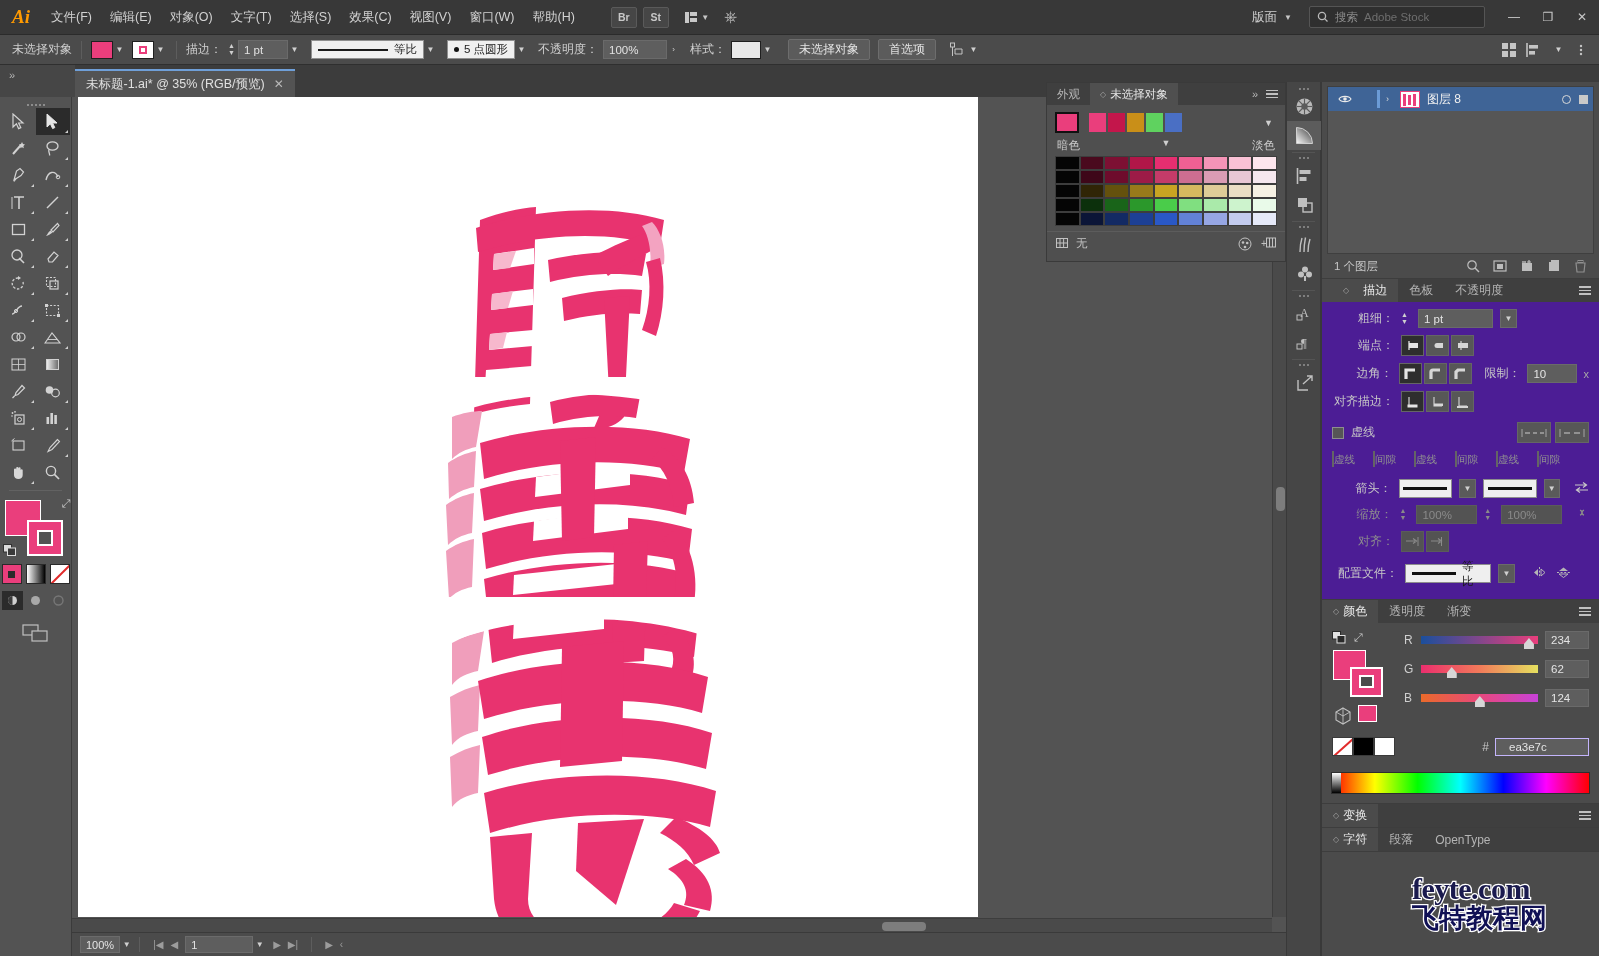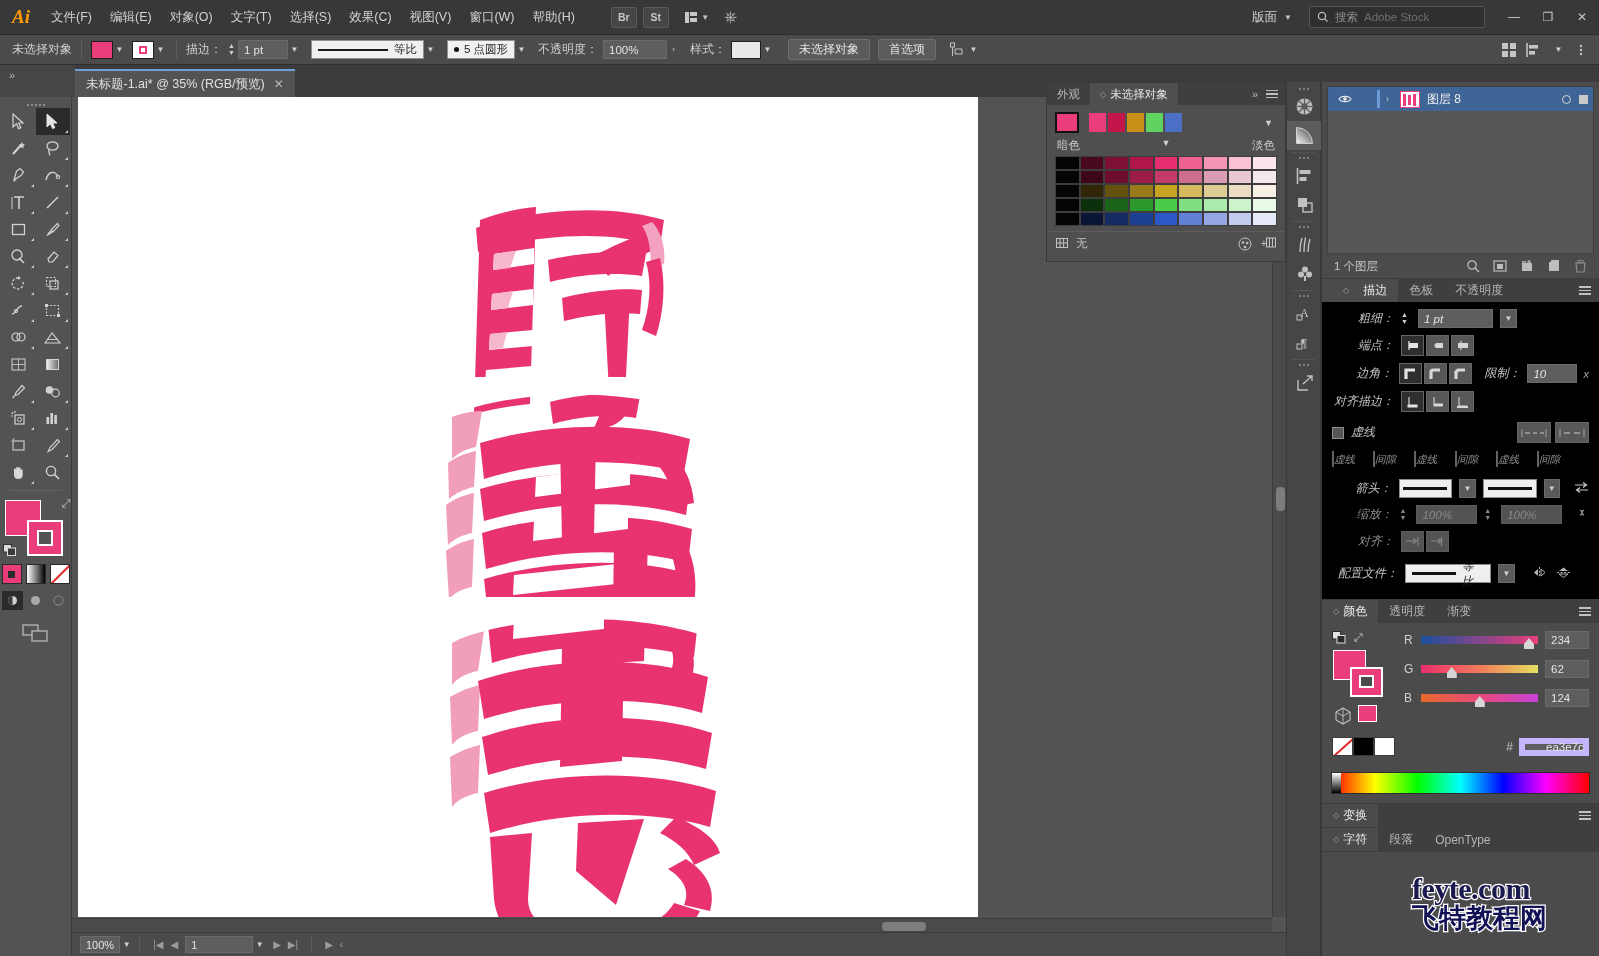--- a/index.html
+++ b/index.html
@@ -268,21 +268,21 @@
   .lr-thumb i{position:absolute;background:#ea3e7c;display:block;}
   .lr-target { margin-left:auto; width:9px; height:9px; border:1.5px solid #d8d8d8; border-radius:50%; margin-right:8px;}
   .lr-sel { width:9px; height:9px; background:#c9c9c9; }
   .layers-foot {
     height:24px; display:flex; align-items:center; font-size:11.5px; color:#c5c5c5;
     padding:0 7px; gap:9px;
   }
   .layers-foot .sp { margin-left:auto; display:flex; gap:13px; align-items:center; color:#bdbdbd;}
 
   
-  .stroke-body { padding:7px 10px 9px 10px; background:#000000;font-style:italic; }
+  .stroke-body { padding:7px 10px 9px 10px; background:#4c1d95; }
   .srow { display:flex; align-items:center; gap:7px; margin-bottom:7px; }
   .slab { width:62px; text-align:right; font-size:12px; color:#c7c7c7; }
   .slab.dim { color:#8e8e8e; }
   .sfield {
     height:19px; background:#5e5e5e; border:1px solid #6a6a6a; color:#e4e4e4;
     font-size:11.5px; display:flex; align-items:center; padding:0 5px; width:75px;
   }
   .scaret { width:17px; height:19px; background:#5a5a5a; border:1px solid #6a6a6a;
     display:flex; align-items:center; justify-content:center; color:#d0d0d0; font-size:8px;}
   .sbtn {
@@ -330,22 +330,22 @@
     width:44px; height:18px; background:#5e5e5e; border:1px solid #6a6a6a;
     font-size:11.5px; color:#e4e4e4; display:flex; align-items:center; padding:0 5px;
   }
   .cp-bottom { display:flex; align-items:center; gap:0; margin-top:2px; }
   .cp-none { width:21px; height:19px; background:#fff; position:relative; overflow:hidden; border:1px solid #3a3a3a;}
   .cp-none:after{content:"";position:absolute;left:-4px;top:8px;width:30px;height:2px;background:#e12b2b;transform:rotate(-42deg);}
   .cp-blk { width:21px; height:19px; background:#000; border:1px solid #3a3a3a;}
   .cp-wht { width:21px; height:19px; background:#fff; border:1px solid #3a3a3a;}
   .cp-hexwrap { margin-left:auto; display:flex; align-items:center; gap:6px;}
   .cp-hex {
-    width:70px; height:18px; background:#5e5e5e; border:6px solid #c4b5fd;
-    font-size:11.5px; color:#e4e4e4; display:flex; align-items:center; padding:0 21px;
+    width:94px; height:18px; background:#5e5e5e; border:1px solid #c4b5fd;
+    font-size:11.5px; color:#e4e4e4; display:flex; align-items:center; padding:0 13px;
   }
   .spectrum { height:22px; margin:8px 9px 0 9px; border:1px solid #2e2e2e;
     background:linear-gradient(90deg,#ff0000,#ffff00,#00ff00,#00ffff,#0000ff,#ff00ff,#ff0000); position:relative;}
   .spectrum:before{content:"";position:absolute;left:0;top:0;width:9px;height:100%;
     background:linear-gradient(180deg,#ffffff,#000000);}
 
   
   .watermark {
     position:absolute; left:1412px; top:872px; width:190px; height:80px;
     pointer-events:none; z-index:60; text-align:left;

